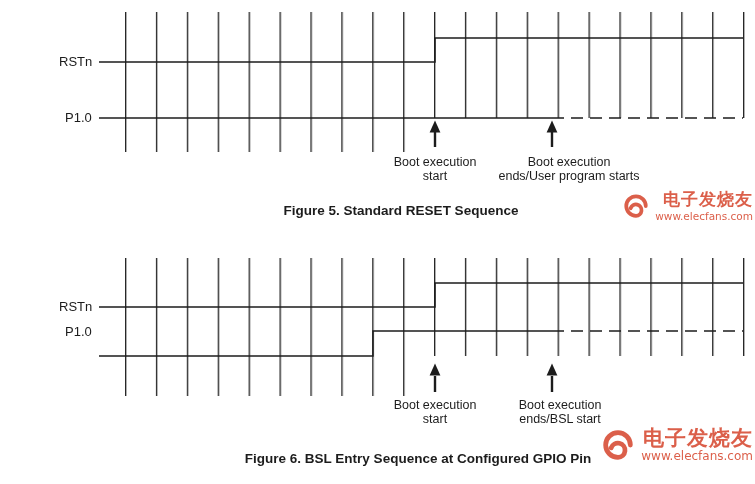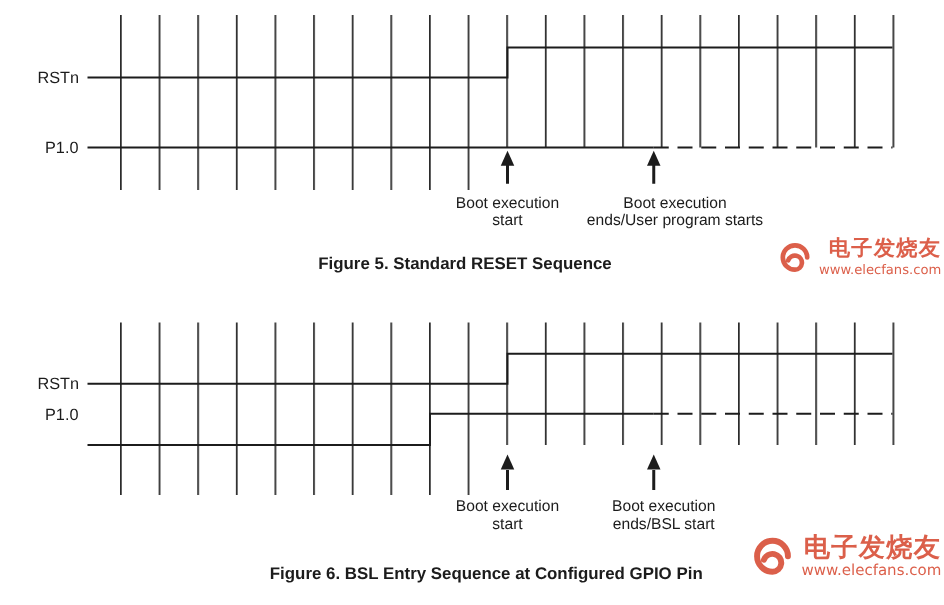--- a/index.html
+++ b/index.html
@@ -3,21 +3,21 @@
 <meta charset="utf-8">
 <style>
   html, body { margin: 0; padding: 0; }
   body {
     width: 755px; height: 484px;
     background: #ffffff;
     position: relative;
     overflow: hidden;
     font-family: "Liberation Sans", sans-serif;
   }
-  .stage { position: absolute; inset: 0; }
+  .stage { position: absolute; inset: 0; margin-left: 29px; }
 
   svg text { fill: #1c1c1c; }
   .lbl { font-size: 13px; }
   .ann { font-size: 12.5px; text-anchor: middle; }
   .cap { font-size: 13.5px; font-weight: bold; text-anchor: middle; }
 
   .sig { fill: none; stroke: #1c1c1c; stroke-width: 1.5; }
   .dash { stroke-dasharray: 12 7; }
   .arrow-shaft { stroke: #1c1c1c; stroke-width: 2.4; }
   .arrow-head { fill: #1c1c1c; }

